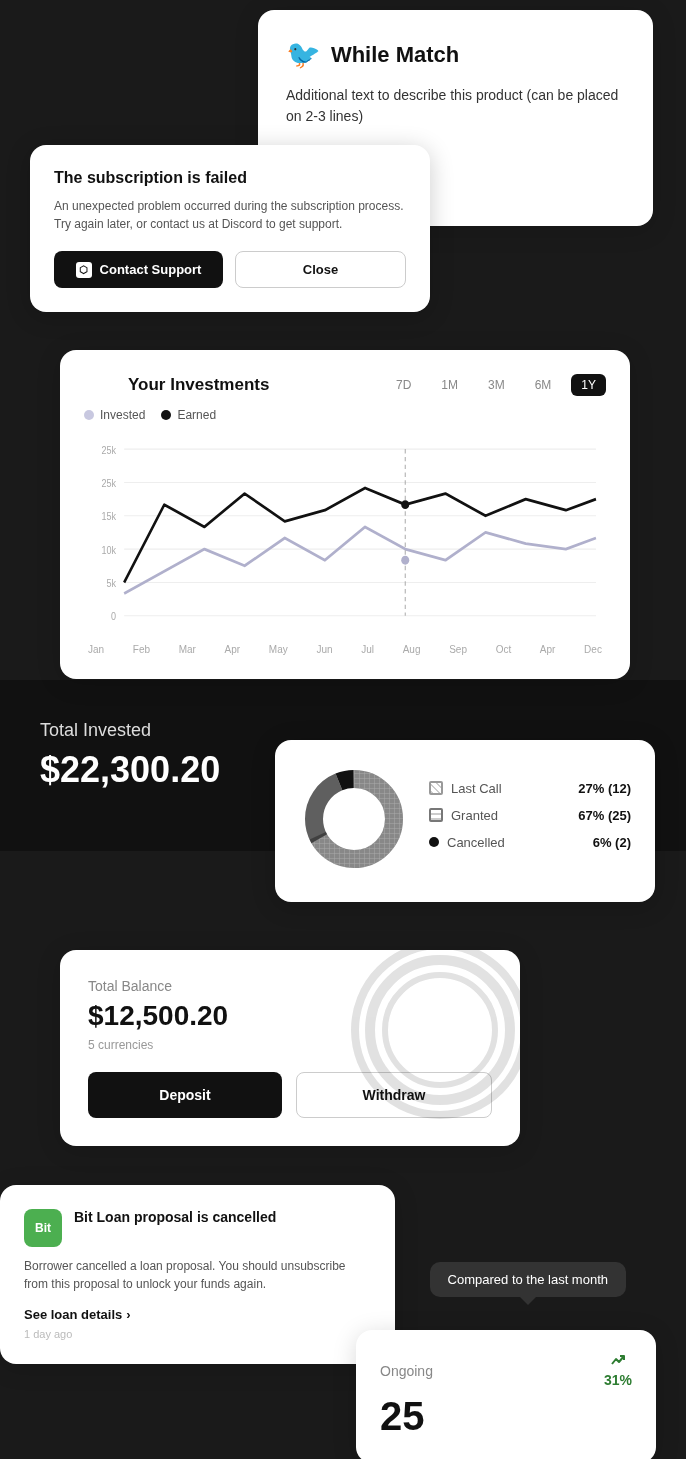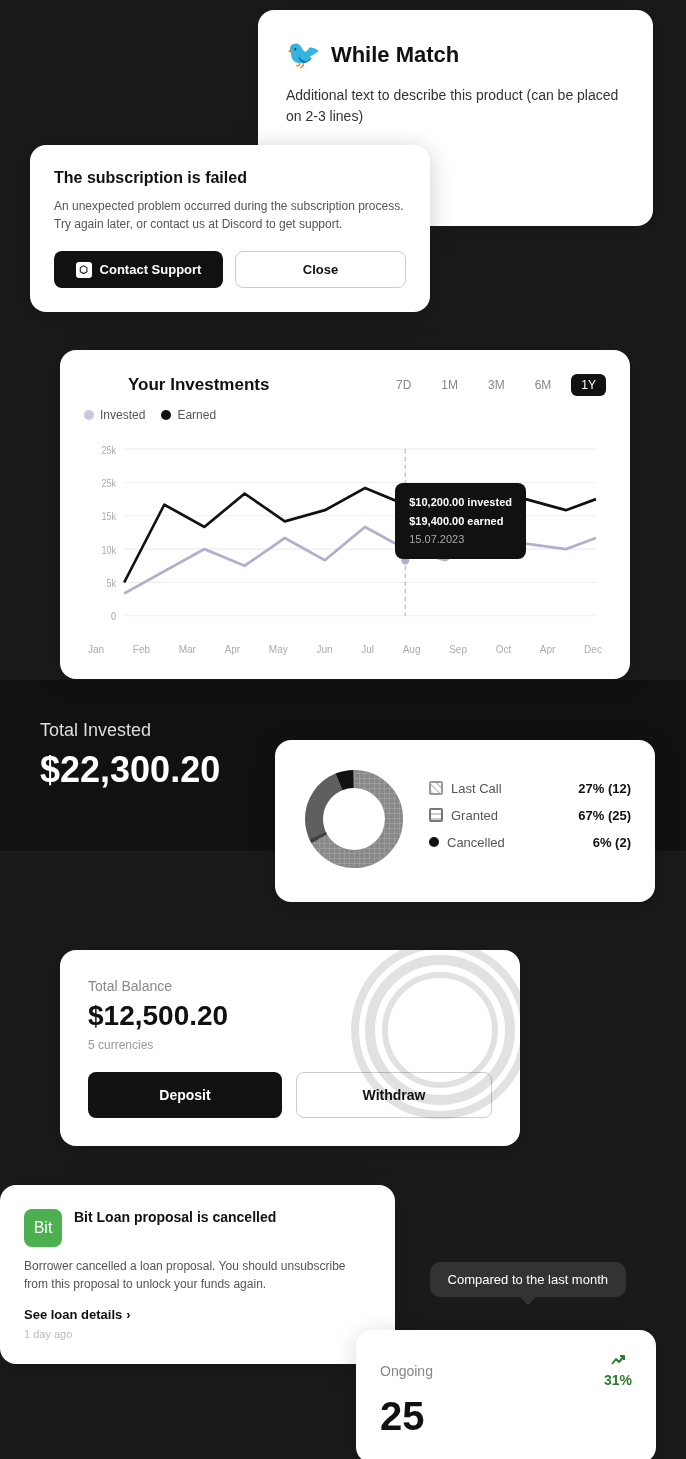--- a/index.html
+++ b/index.html
@@ -375,22 +375,22 @@
       margin-bottom: 10px;
     }
     .notif-icon {
       width: 38px;
       height: 38px;
       background: #4caf50;
       border-radius: 8px;
       display: flex;
       align-items: center;
       justify-content: center;
-      font-size: 16px;
-      font-weight: 400;
+      font-size: 12px;
+      font-weight: 700;
       color: #fff;
       flex-shrink: 0;
     }
     .notif-title {
       font-size: 14px;
       font-weight: 700;
       color: #111;
     }
     .notif-body {
       font-size: 12px;
@@ -549,25 +549,20 @@
 
       <polyline points="40,130 80,60 120,80 160,50 200,75 240,65 280,45 320,60 360,50 400,70 440,55 480,65 510,55" fill="none" stroke="#111" stroke-width="2.5" stroke-linejoin="round"></polyline>
 
       <line x1="320" y1="10" x2="320" y2="160" stroke="#aaa" stroke-width="1" stroke-dasharray="4,3"></line>
 
       <circle cx="320" cy="60" r="4" fill="#111"></circle>
 
       <circle cx="320" cy="110" r="4" fill="#b0b0cc"></circle>
     </svg>
     
-    <div class="chart-tooltip">
-      <div class="t-value">$10,200.00 invested</div>
-      <div class="t-value">$19,400.00 earned</div>
-      <div class="t-date">15.07.2023</div>
-    </div>
   </div>
   <div class="chart-x-labels">
     <span class="chart-x-label">Jan</span>
     <span class="chart-x-label">Feb</span>
     <span class="chart-x-label">Mar</span>
     <span class="chart-x-label">Apr</span>
     <span class="chart-x-label">May</span>
     <span class="chart-x-label">Jun</span>
     <span class="chart-x-label">Jul</span>
     <span class="chart-x-label">Aug</span>

